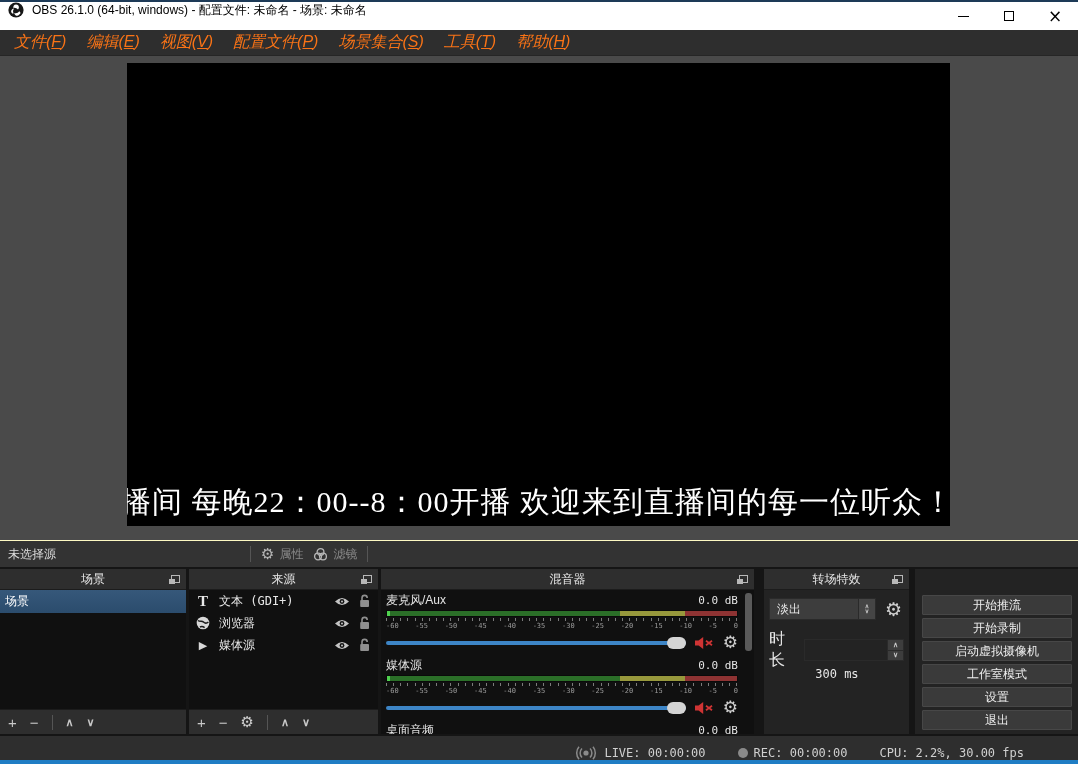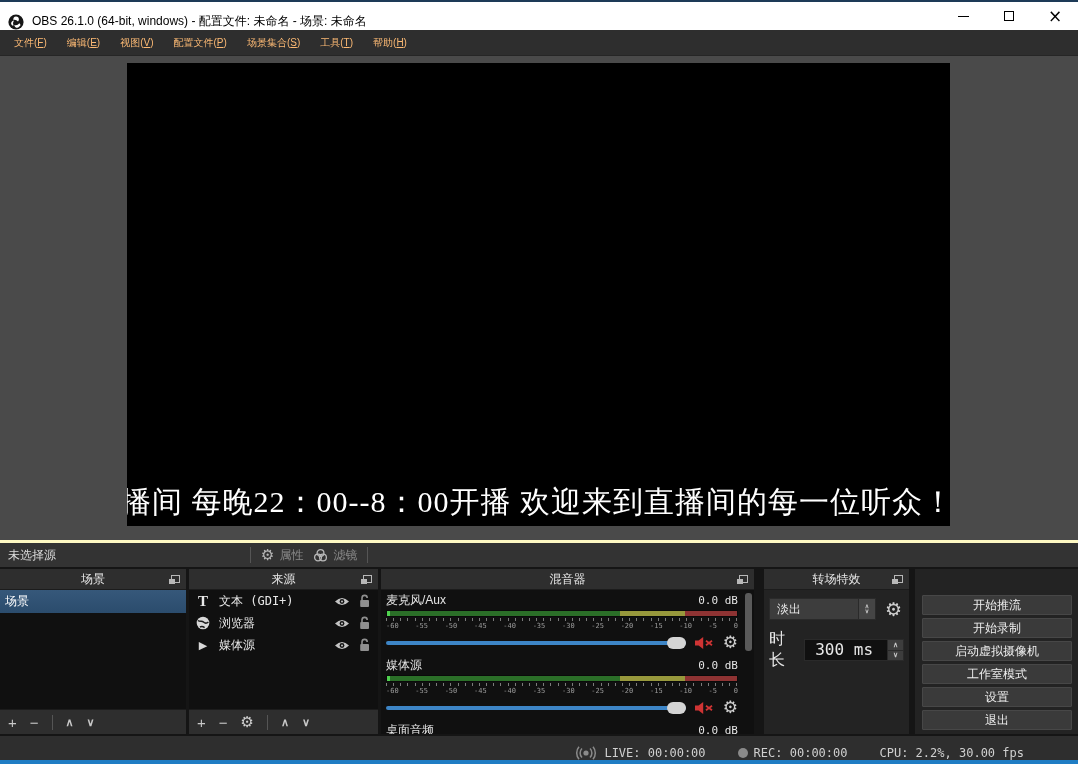--- a/index.html
+++ b/index.html
@@ -2,41 +2,41 @@
 <html><head>
 <meta charset="utf-8">
 <style>
   * { margin:0; padding:0; box-sizing:border-box; }
   html,body { width:1078px; height:764px; overflow:hidden; background:#1a1a1a;
               font-family:"Liberation Sans", sans-serif; }
   .app { position:relative; width:1078px; height:764px; background:#2e2e2e; }
 
   
   .top-border { height:2px; background:#1d3a57; }
-  .titlebar { height:28px; background:#ffffff; display:flex; align-items:flex-end; padding-left:8px; }
+  .titlebar { height:28px; background:#ffffff; display:flex; align-items:flex-start; padding-left:8px; }
   .obs-logo { width:16px; height:16px; margin-right:8px; flex:0 0 auto; }
   .title-text { font-size:12px; color:#000; white-space:nowrap; }
   .win-controls { margin-left:auto; display:flex; height:100%; }
   .win-btn { width:46px; height:100%; display:flex; align-items:center; justify-content:center; color:#000; }
   .min-glyph { width:11px; height:1px; background:#000; }
   .max-glyph { width:10px; height:10px; border:1px solid #000; }
   .close-glyph { font-size:17px; line-height:1; font-family:"DejaVu Sans", sans-serif; }
 
   .menubar { height:26px; background:#2e2e2e; display:flex; align-items:center; padding-left:4px; border-bottom:1px solid #262626; }
-  .menu-item { color:#fdba74; font-size:10px; padding:4px 10px; white-space:nowrap; }
+  .menu-item { color:#f97316; font-size:16px; padding:4px 10px; white-space:nowrap;font-style:italic; }
   .menu-item .mn { text-decoration:underline; }
 
   
   .main { position:relative; height:484px; background:#4a4a4a; }
   .canvas { position:absolute; left:127px; top:7px; width:823px; height:463px; background:#000; overflow:hidden; }
   .ticker { position:absolute; left:-6px; bottom:3px; white-space:nowrap; color:#fff;
             font-size:30px; font-family:"Liberation Serif", serif; letter-spacing:1px; }
 
   
-  .src-toolbar { height:27px; background:#333333; border-top:3px solid #fef9c3; display:flex; align-items:center; font-size:12px; position:relative; }
+  .src-toolbar { height:27px; background:#333333; border-top:1px solid #fef9c3; display:flex; align-items:center; font-size:12px; position:relative; }
   .no-src { color:#dcdcdc; padding-left:8px; }
   .tb-group { position:absolute; left:250px; display:flex; align-items:center; gap:10px; }
   .tb-sep { width:1px; height:16px; background:#555; }
   .tb-btn { display:flex; align-items:center; gap:5px; color:#8a8a8a; }
   .gear-glyph { font-family:"DejaVu Sans", sans-serif; color:#cfcfcf; font-size:15px; line-height:1; }
   .tb-btn .gear-glyph, .tb-btn svg { opacity:.85; }
 
   
   .docks { position:relative; height:169px; background:#151515; }
   .dock { position:absolute; top:2px; height:165px; background:#232323; overflow:hidden; }
@@ -92,22 +92,22 @@
   .trans-content { position:absolute; top:21px; bottom:0; left:0; right:0; padding:8px 5px 0 5px; }
   .trans-row1 { display:flex; align-items:center; gap:9px; }
   .combo { display:flex; width:107px; height:22px; background:#3d3d3d; border:1px solid #2a2a2a; }
   .combo-label { flex:1; color:#e8e8e8; font-size:12px; line-height:20px; padding-left:7px; }
   .combo-spin { width:17px; border-left:1px solid #2a2a2a; background:#454545; display:flex; flex-direction:column;
                 align-items:center; justify-content:center; color:#c8c8c8; }
   .combo-spin span { font-size:6px; line-height:5px; font-weight:bold; }
   .trans-row2 { display:flex; align-items:center; margin-top:9px; gap:6px; }
   .dur-label { color:#e8e8e8; font-size:16px; }
   .num-input { display:flex; width:109px; height:22px; border:1px solid #2a2a2a; }
-  .num-value { flex:1; background:#101010; color:#e8e8e8; font-size:16px; line-height:20px; padding-left:10px;
-               font-family:"DejaVu Sans Mono", monospace; }
+  .num-value { flex:1; background:#101010; color:#e8e8e8; font-size:12px; line-height:20px; padding-left:10px;
+               font-family:"DejaVu Sans Mono", monospace;margin-top:24px; }
   .num-spin { width:16px; display:flex; flex-direction:column; }
   .num-spin div { flex:1; background:#3d3d3d; display:flex; align-items:center; justify-content:center;
                   color:#c8c8c8; border-left:1px solid #2a2a2a; }
   .num-spin div + div { border-top:1px solid #2a2a2a; }
   .num-spin span { font-size:7px; line-height:6px; font-weight:bold; }
 
   
   .controls-content { position:absolute; top:21px; bottom:0; left:0; right:0; padding:5px 6px 0 7px;
                       display:flex; flex-direction:column; gap:3px; }
   .ctl-btn { height:20px; background:#3a3a3a; border:1px solid #474747; border-radius:1px;

